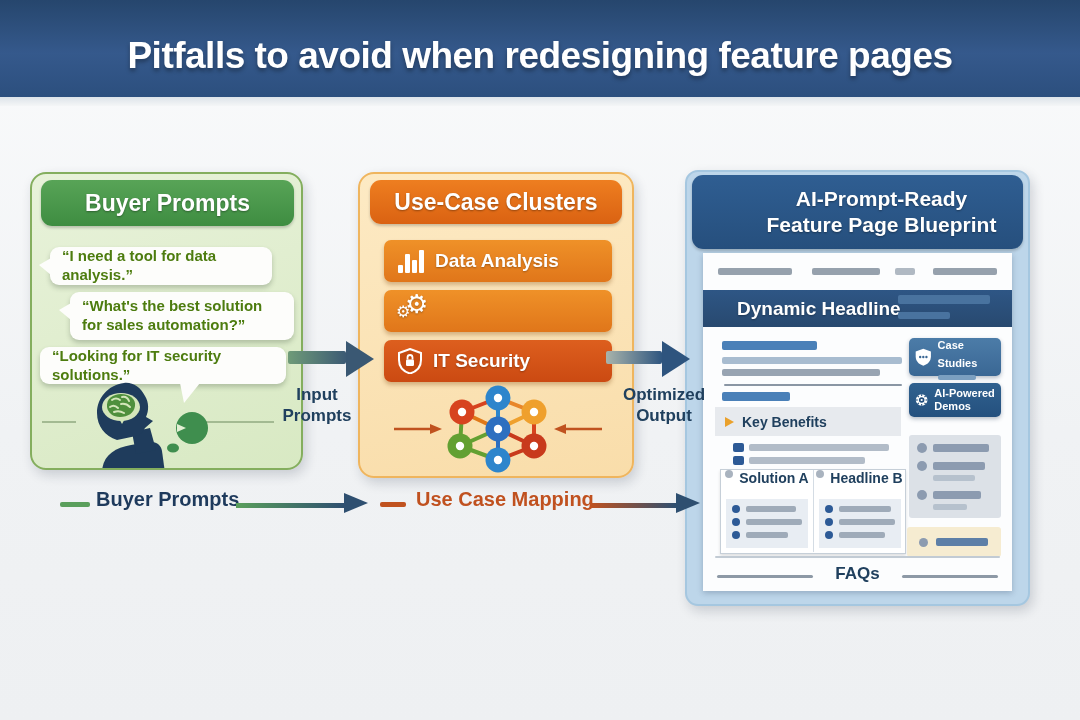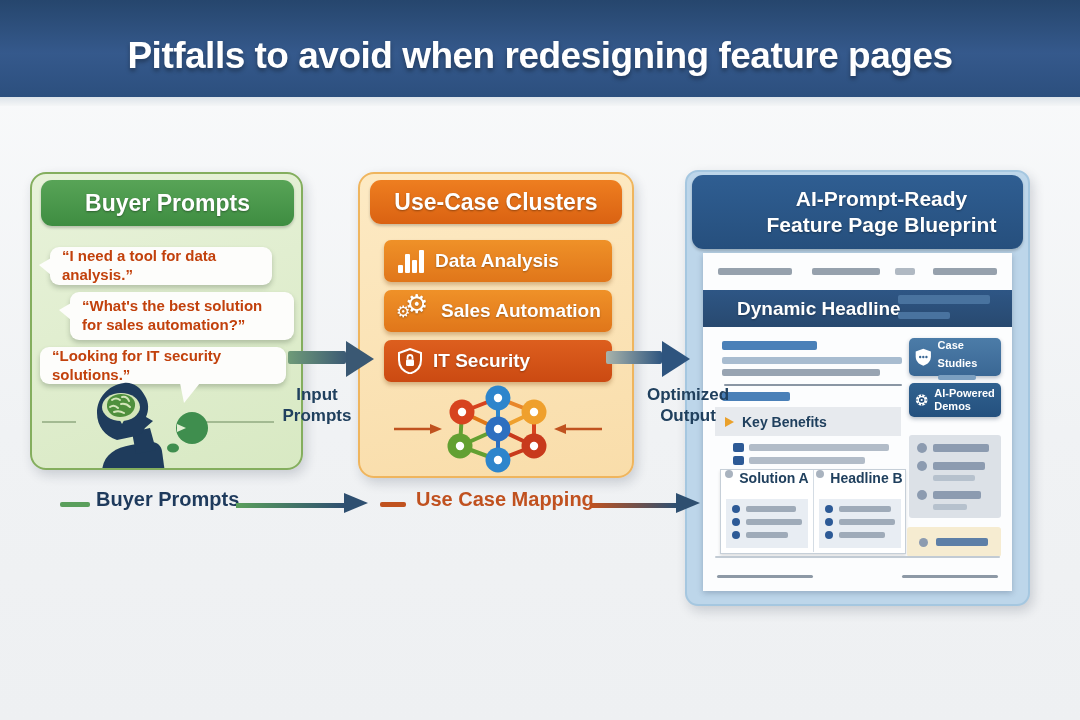--- a/index.html
+++ b/index.html
@@ -31,21 +31,21 @@
   }
 
   
   .p-left { left:30px; top:172px; width:273px; height:298px;
     background:linear-gradient(160deg,#e8f2da 0%, #d8e9c3 100%); border:2px solid #84ae5e; }
   .p-left .panel-head { left:9px; top:6px; width:253px; height:46px; font-size:23px;
     background:linear-gradient(180deg,#58a457,#3e8d41); }
   .bubble {
     position:absolute; background:#fdfdfb; border-radius:9px;
     box-shadow:0 3px 5px rgba(40,60,40,.25);
-    color:#c2410c; font-weight:bold; font-size:15px; line-height:1.25;
+    color:#4d7c0f; font-weight:bold; font-size:15px; line-height:1.25;
     display:flex; align-items:center; padding:0 12px;
   }
   .bubble.tail-left::before { content:""; position:absolute; left:-11px; top:11px; width:0; height:0;
     border-right:12px solid #fdfdfb; border-top:7px solid transparent; border-bottom:10px solid transparent; }
   .bubble.tail-down::after { content:""; position:absolute; bottom:-19px; left:140px; width:0; height:0;
     border-top:20px solid #fdfdfb; border-right:16px solid transparent; border-left:4px solid transparent; }
   .side-line { position:absolute; height:2px; background:#a3ba92; }
 
   
   .p-mid { left:358px; top:172px; width:276px; height:306px;
@@ -161,21 +161,20 @@
       <rect x="21" y="1" width="5" height="23" rx="1" fill="#fff"></rect>
     </svg>
     <span>Data Analysis</span>
   </div>
 
   <div class="cluster-row" style="top:116px;">
     <span class="gear-wrap">
       <span class="gear-big">⚙</span>
       <span class="gear-small">⚙</span>
     </span>
-    <span>Sales Automation</span>
   </div>
 
   <div class="cluster-row dark" style="top:166px;">
     <svg width="24" height="26" viewBox="0 0 24 26">
       <path d="M12 1 L23 5 V12 C23 19.5 18.5 23.5 12 25.5 C5.5 23.5 1 19.5 1 12 V5 Z" fill="#c44a10" stroke="#fff" stroke-width="2"></path>
       <rect x="8" y="11.5" width="8" height="6.5" rx="1.2" fill="#fff"></rect>
       <path d="M9.5 11.5 V9.5 C9.5 8 10.5 7 12 7 C13.5 7 14.5 8 14.5 9.5 V11.5" stroke="#fff" stroke-width="1.8" fill="none"></path>
     </svg>
     <span>IT Security</span>
   </div>
@@ -338,35 +337,36 @@
       <span class="gc-bar" style="left:24px; top:56px; width:48px;"></span>
       <span class="gc-sub" style="left:24px; top:69px; width:34px;"></span>
     </div>
 
     <div class="cream-card">
       <span class="cream-dot"></span>
       <span class="cream-bar"></span>
     </div>
 
     <div class="bar" style="left:12px; top:303px; width:285px; height:2px; background:#c2cbd4;"></div>
+    <div class="faq-text">FAQs</div>
     <div class="faq-line" style="left:14px;"></div>
     <div class="faq-line" style="left:199px;"></div>
   </div>
 </div>
 
 <div class="shaft" style="left:288px; top:351px; width:58px; background:linear-gradient(90deg,#6f9b78,#3c5a74);"></div>
 <div class="a-head" style="left:346px; top:341px; border-left:28px solid #3a5873;"></div>
 <div class="conn-label" style="left:281px; top:384px; width:72px;">
   <div>Input</div>
   <div>Prompts</div>
 </div>
 
 <div class="shaft" style="left:606px; top:351px; width:56px; background:linear-gradient(90deg,#a9b4ab,#2f5680);"></div>
 <div class="a-head" style="left:662px; top:341px; border-left:28px solid #2e547e;"></div>
-<div class="conn-label" style="left:644px; top:384px; width:88px;">
+<div class="conn-label" style="left:620px; top:384px; width:88px;">
   <div>Optimized</div>
   <div>Output</div>
 </div>
 
 <div class="flow-dash" style="left:60px; width:30px; background:#5a9f5c;"></div>
 <div class="flow-text" style="left:96px; color:#1e3a5c;">Buyer Prompts</div>
 <div class="flow-line" style="left:236px; width:108px; background:linear-gradient(90deg,#5a9f5c,#2e4f70);"></div>
 <div class="flow-head" style="left:344px;"></div>
 
 <div class="flow-dash" style="left:380px; width:26px; background:#c0521f;"></div>

